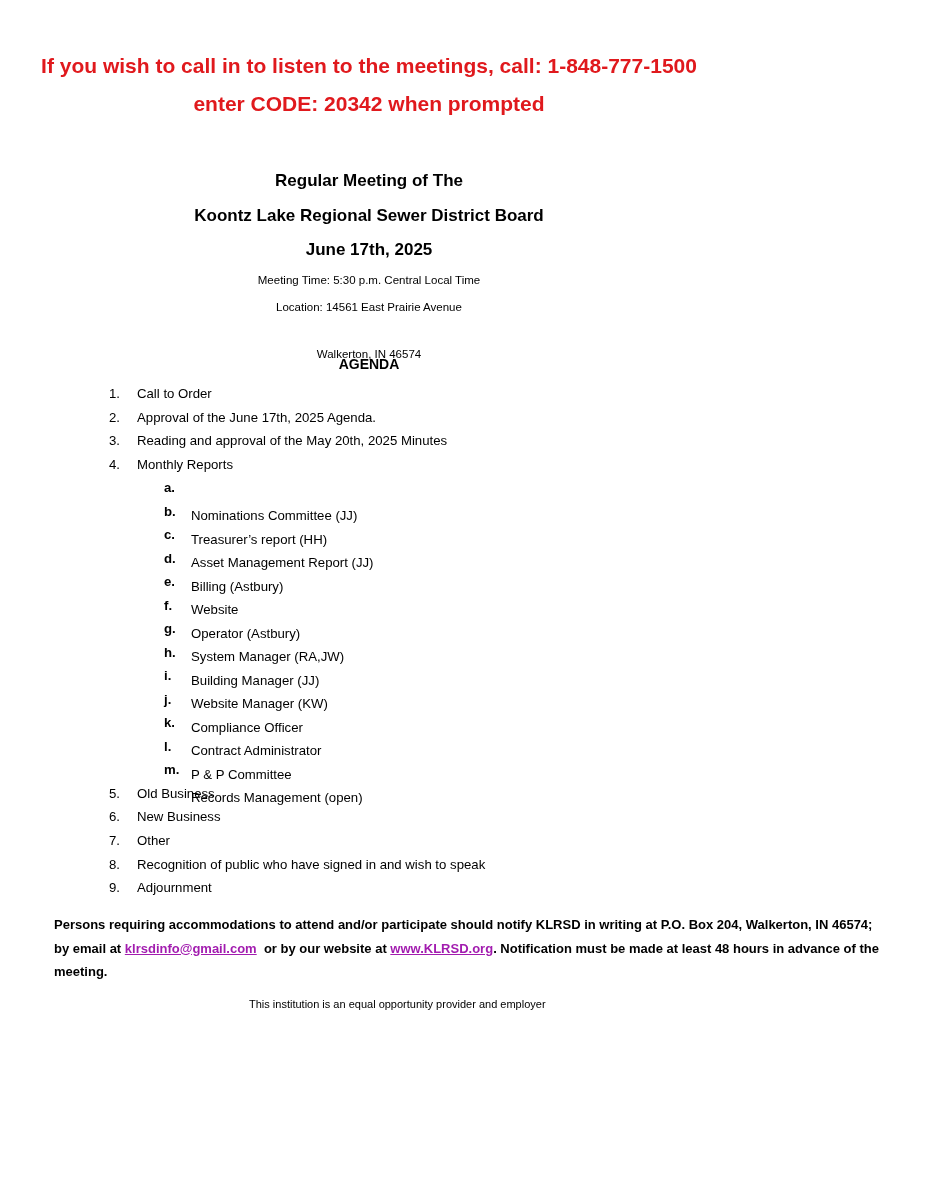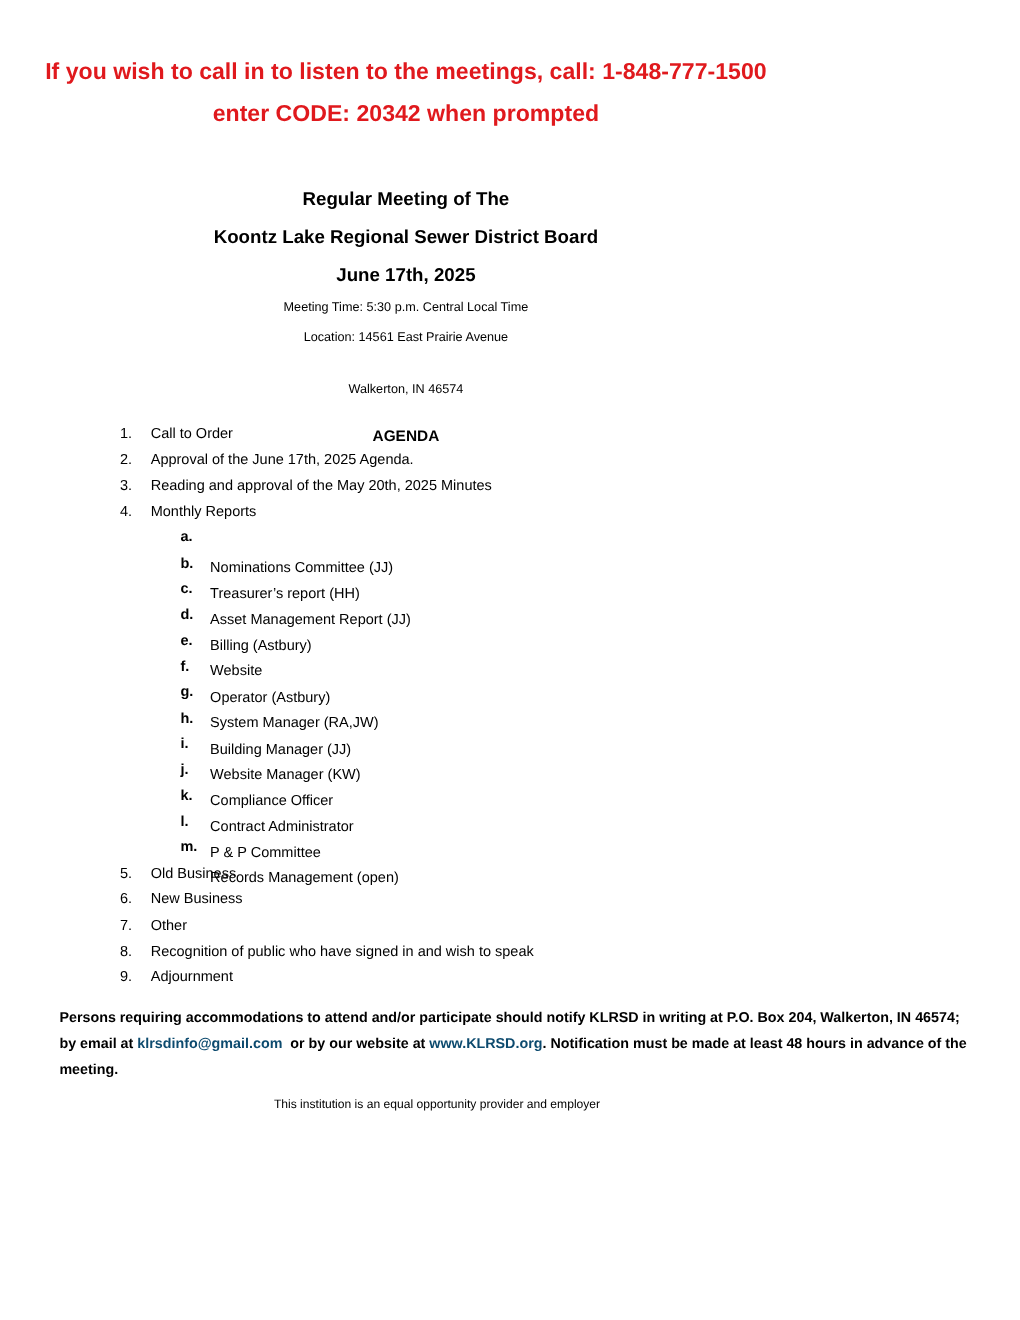--- a/index.html
+++ b/index.html
@@ -65,21 +65,22 @@
     .notice {
       position: absolute;
       left: 54px;
       top: 913px;
       width: 830px;
       font-size: 13px;
       font-weight: bold;
       line-height: 23.5px;
     }
     .notice a {
-      color: #0c4a6e;
+      color: #a21caf;
+      text-decoration: underline;
     }
     .footer-line {
       position: absolute;
       left: 249px;
       top: 998px;
       font-size: 11px;
       white-space: nowrap;
     }
   </style>
 </head>
@@ -87,21 +88,21 @@
 
 <div class="center-line red-line" style="top:54px;">If you wish to call in to listen to the meetings, call:  1-848-777-1500</div>
 <div class="center-line red-line" style="top:92px;">enter CODE: 20342 when prompted</div>
 
 <div class="center-line title-line" style="top:171px;">Regular Meeting of The</div>
 <div class="center-line title-line" style="top:206px;">Koontz Lake Regional Sewer District Board</div>
 <div class="center-line title-line" style="top:240px;">June 17th, 2025</div>
 <div class="center-line info-line" style="top:274px;">Meeting Time:  5:30 p.m.  Central Local Time</div>
 <div class="center-line info-line" style="top:301px;">Location:  14561 East Prairie Avenue</div>
 <div class="center-line info-line" style="top:328px;margin-top:20px;">Walkerton, IN  46574</div>
-<div class="center-line agenda-heading" style="top:356px;margin-top:32px;">AGENDA</div>
+<div class="center-line agenda-heading" style="top:356px;">AGENDA</div>
 
 <div>
   <div class="item" style="top:386px;">
     <span class="num">1.</span>
     <span class="num-label">Call to Order</span>
   </div>
   <div class="item" style="top:410px;">
     <span class="num">2.</span>
     <span class="num-label">Approval of the June 17th, 2025 Agenda.</span>
   </div>

